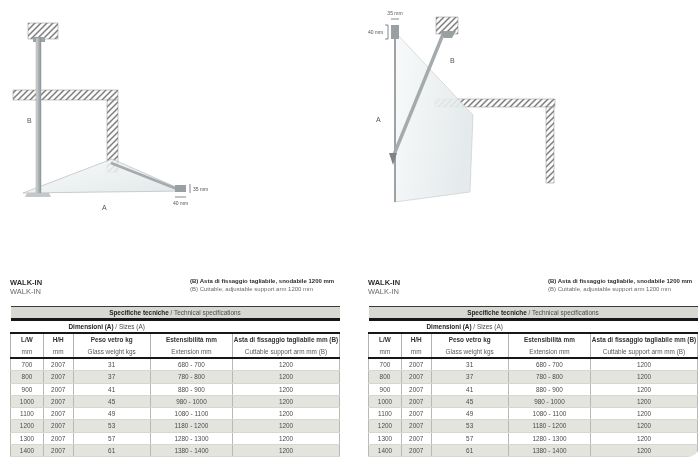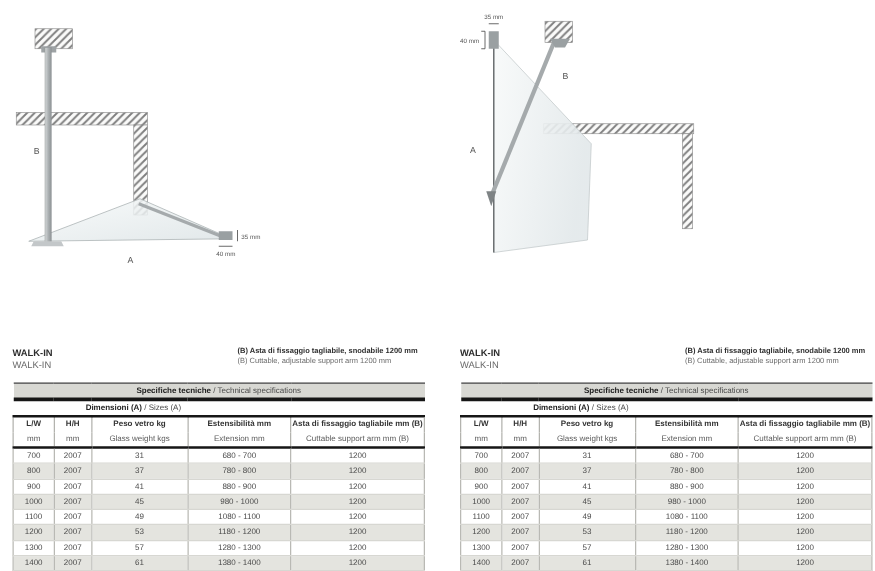--- a/index.html
+++ b/index.html
@@ -1,17 +1,17 @@
 <!DOCTYPE html>
 <html><head>
 <meta charset="utf-8">
 <style>
   html,body{margin:0;padding:0;background:#fff;}
   .canvas{position:relative;width:700px;height:457px;background:#ffffff;overflow:hidden;
-          font-family:"Liberation Sans","DejaVu Sans",sans-serif;color:#4a4a4a;}
+          font-family:"Liberation Sans","DejaVu Sans",sans-serif;color:#4a4a4a;border-radius:13px;}
   .diagram{position:absolute;}
   .diagram.left{left:5px;top:5px;}
   .diagram.right{left:360px;top:5px;}
 
   .panel{position:absolute;top:278px;width:330px;}
   .panel.p0{left:10px;}
   .panel.p1{left:368px;}
   .panel-head{position:relative;height:28px;}
   .ttl-b{font-size:7.5px;font-weight:bold;color:#2e2e2e;line-height:9px;}
   .ttl-r{font-size:7.5px;color:#6a6a6a;line-height:9px;}

